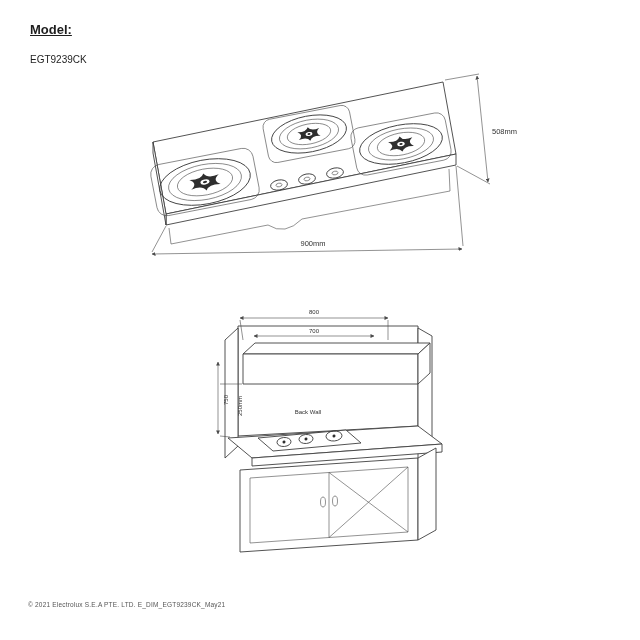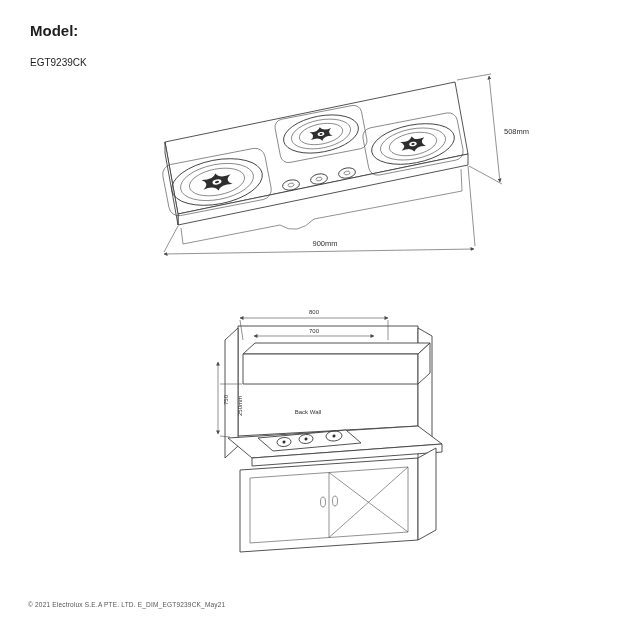--- a/index.html
+++ b/index.html
@@ -1,23 +1,23 @@
 <!DOCTYPE html>
 <html><head>
 <meta charset="utf-8">
 <style>
   html,body{margin:0;padding:0;}
   body{
     width:640px;height:640px;background:#ffffff;position:relative;
     font-family:"Liberation Sans", sans-serif;color:#333;overflow:hidden;
   }
   .model-block{position:absolute;left:30px;top:22px;line-height:1.25;}
-  .model-label{font-size:15px;font-weight:700;color:#1d1d1d;}
+  .model-label{font-size:13px;font-weight:700;color:#1d1d1d;text-decoration:underline;}
   .model-value{font-size:10px;color:#1d1d1d;margin-top:16px;}
-  .hob-diagram{position:absolute;left:125px;top:62px;width:410px;height:210px;}
+  .hob-diagram{position:absolute;left:113px;top:62px;width:410px;height:210px;}
   .install-diagram{position:absolute;left:178px;top:296px;width:290px;height:295px;}
   svg{overflow:visible;display:block;}
   .ln{fill:none;stroke:#3f3f3f;stroke-width:0.9;stroke-linejoin:round;}
   .ln-thin{fill:none;stroke:#4a4a4a;stroke-width:0.6;}
   .face{fill:#ffffff;stroke:#3f3f3f;stroke-width:0.9;stroke-linejoin:round;}
   .dim{stroke:#4a4a4a;stroke-width:0.6;fill:none;}
   .dim-text{font-family:"Liberation Sans",sans-serif;font-size:7.5px;fill:#333;}
   .dim-text-sm{font-family:"Liberation Sans",sans-serif;font-size:6px;fill:#333;}
   .footer{position:absolute;left:28px;top:601px;font-size:6.5px;color:#555;letter-spacing:0.2px;}
 </style>

